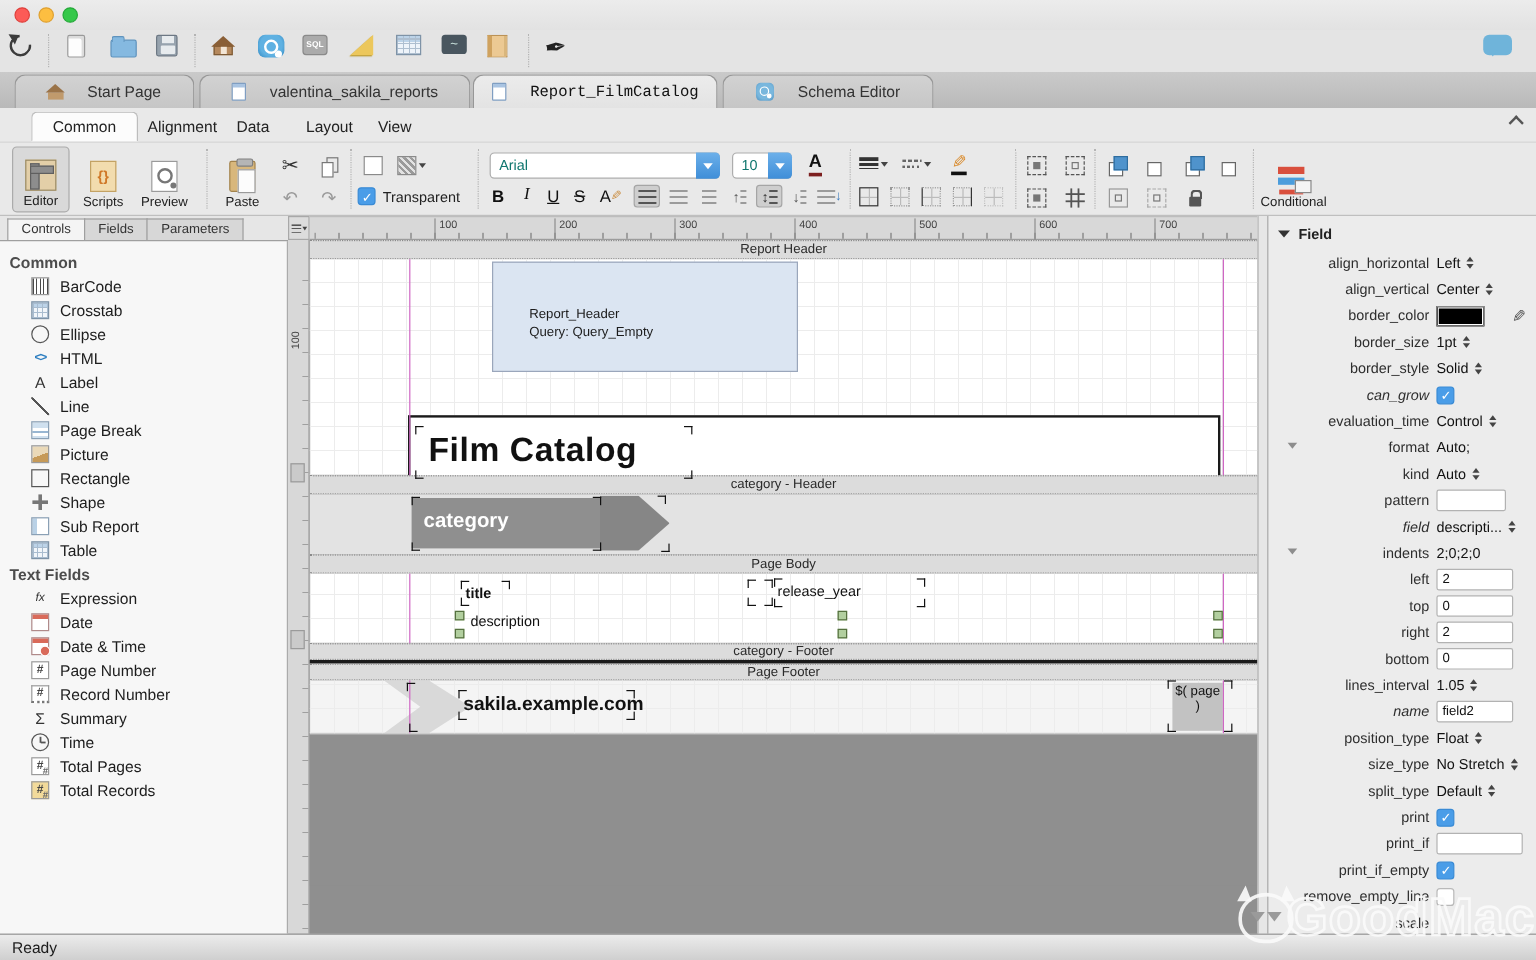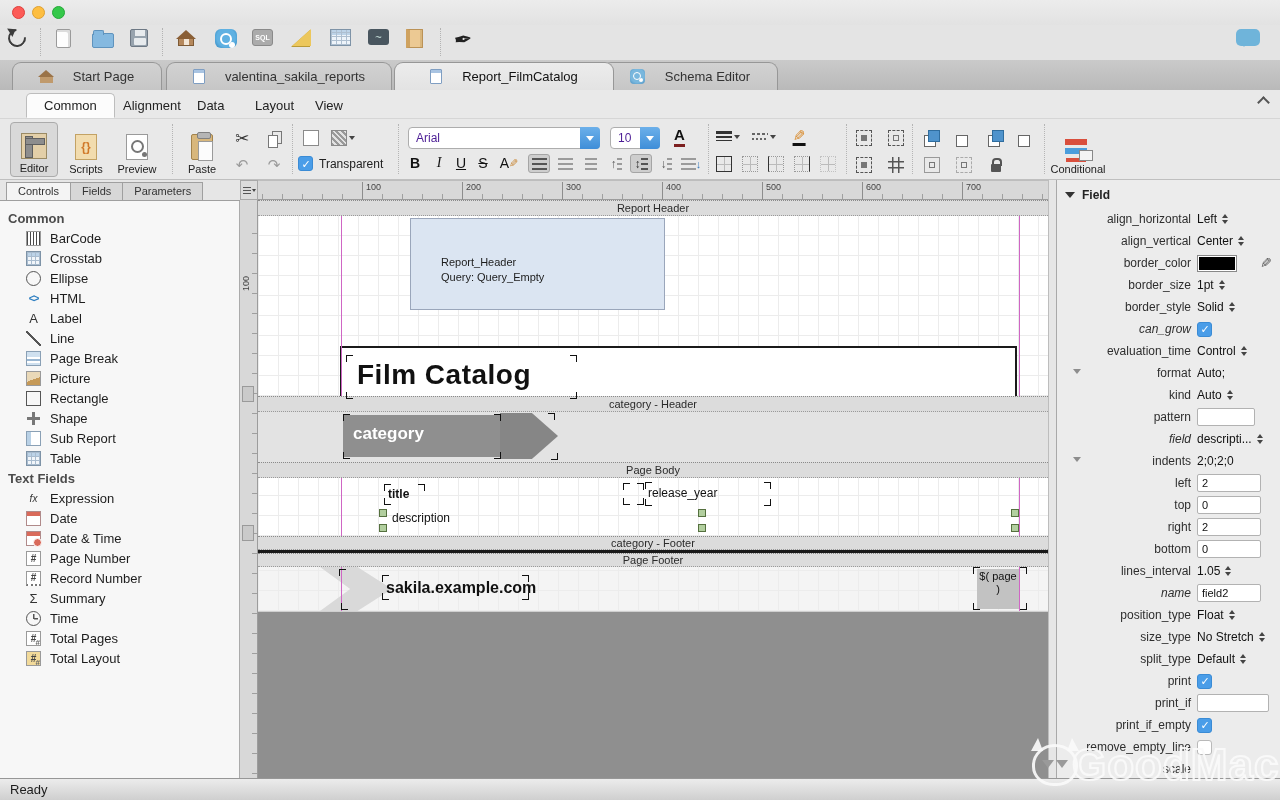--- a/index.html
+++ b/index.html
@@ -76,21 +76,21 @@
   .ic-cut{font-size:17px;color:#333}
   .ic-copy{width:10px;height:13px;border:1px solid #777;background:#fff;box-shadow:4px -4px 0 -1px #e9e9e9,4px -4px 0 #777;margin:4px 0 0 -3px}
   .ic-uarr,.ic-rarr{font-size:15px;color:#9a9a9a}
   .swatch-none{width:16px;height:16px;background:#fff;border:1px solid #8a8a8a}
   .swatch-pat{width:16px;height:16px;border:1px solid #8a8a8a;background:repeating-linear-gradient(45deg,#9a9a9a 0 2px,#e2e2e2 2px 4px)}
   .mini-dn{width:0;height:0;border-left:3.5px solid transparent;border-right:3.5px solid transparent;border-top:4.5px solid #444;margin-left:2px}
   .cb{width:15px;height:15px;border:1px solid #b9b9b9;border-radius:3px;background:#fff;position:relative;flex:none}
   .cb.on{background:#4a9de8;border-color:#3a8bd5}
   .cb.on::after{content:"✓";position:absolute;left:2.5px;top:0.5px;color:#fff;font-size:11px;font-weight:bold}
   .combo{position:absolute;height:22px;background:#fff;border:1px solid #adadad;border-radius:4px;display:flex;align-items:center}
-  .combo .val{flex:1;font-size:12px;color:#4c1d95;padding-left:7px}
+  .combo .val{flex:1;font-size:12px;color:#0f766e;padding-left:7px}
   .combo .btn{width:20px;height:22px;margin:-1px -1px -1px 0;background:linear-gradient(#6cb0ea,#3f8ed8);border-radius:0 4px 4px 0;display:flex;align-items:center;justify-content:center}
   .combo .btn::after{content:"";border-left:4px solid transparent;border-right:4px solid transparent;border-top:5px solid #fff}
   .fontA{font-size:15px;font-weight:bold;color:#111;border-bottom:3px solid #7c1f1f;line-height:1.1}
   .alnico{width:15px;height:13px;background:repeating-linear-gradient(0deg,#555 0 2px,transparent 2px 5px)}
   .alnico.faded{background:repeating-linear-gradient(0deg,#9b9b9b 0 2px,transparent 2px 5px)}
   .lineico{width:20px;height:13px;background:linear-gradient(#333 0 3px,transparent 3px 5px,#333 5px 7px,transparent 7px 9px,#333 9px 10px,transparent 10px)}
   .dashico{width:20px;height:13px;background:repeating-linear-gradient(90deg,#666 0 3px,transparent 3px 5px) 0 2px/100% 2px no-repeat,repeating-linear-gradient(90deg,#666 0 2px,transparent 2px 4px) 0 7px/100% 2px no-repeat}
   .pencil{font-size:15px;color:#d98a2b;border-bottom:3px solid #111;line-height:1;transform:scaleX(-1)}
   .bord{width:16px;height:16px;border:1px dotted #999;position:relative;background:linear-gradient(#bbb,#bbb) center/100% 1px no-repeat,linear-gradient(#bbb,#bbb) center/1px 100% no-repeat}
   .bord.all{border:1px solid #333}
@@ -258,21 +258,21 @@
 
   <div id="tabbar">
       <div class="doctab" style="left: 12px; width: 150px;">
         <span class="tabic-home"></span>
         <span>Start Page</span>
       </div>
       <div class="doctab" style="left: 166px; width: 226px;">
         <span class="tabic-doc"></span>
         <span>valentina_sakila_reports</span>
       </div>
-      <div class="doctab active" style="left: 394px; width: 220px;">
+      <div class="doctab active" style="left: 394px; width: 204px; font-family: Liberation Mono, monospace;">
         <span class="tabic-doc"></span>
         <span>Report_FilmCatalog</span>
       </div>
       <div class="doctab" style="left: 602px; width: 176px;">
         <span class="tabic-schema"></span>
         <span>Schema Editor</span>
       </div>
     </div>
 
   <div id="ribbontabs">
@@ -532,21 +532,21 @@
         <div class="sbitem">
           <span class="icn icn-time"></span>
           <span>Time</span>
         </div>
         <div class="sbitem">
           <span class="icn icn-total-pages">#</span>
           <span>Total Pages</span>
         </div>
         <div class="sbitem">
           <span class="icn icn-total-records">#</span>
-          <span>Total Layout</span>
+          <span>Total Records</span>
         </div>
       </div>
   </div>
 
   <div id="canvas">
     <div id="ruler-corner">
         <span class="burger"></span>
         <span class="mini-dn"></span>
       </div>
     <div id="hruler">

